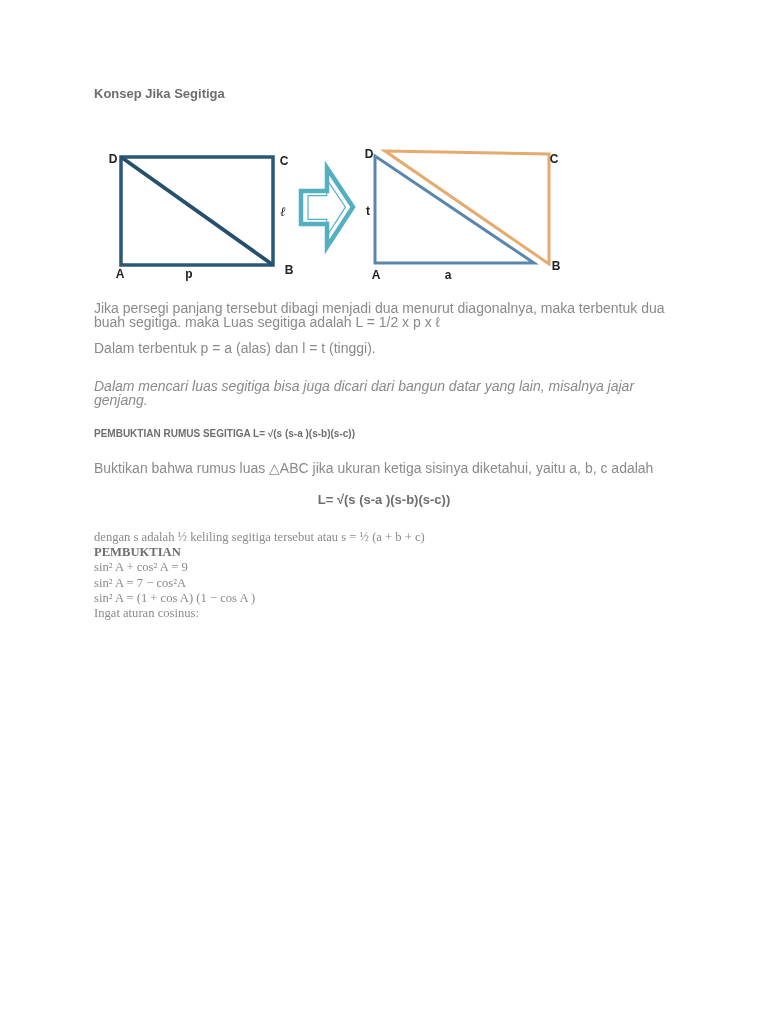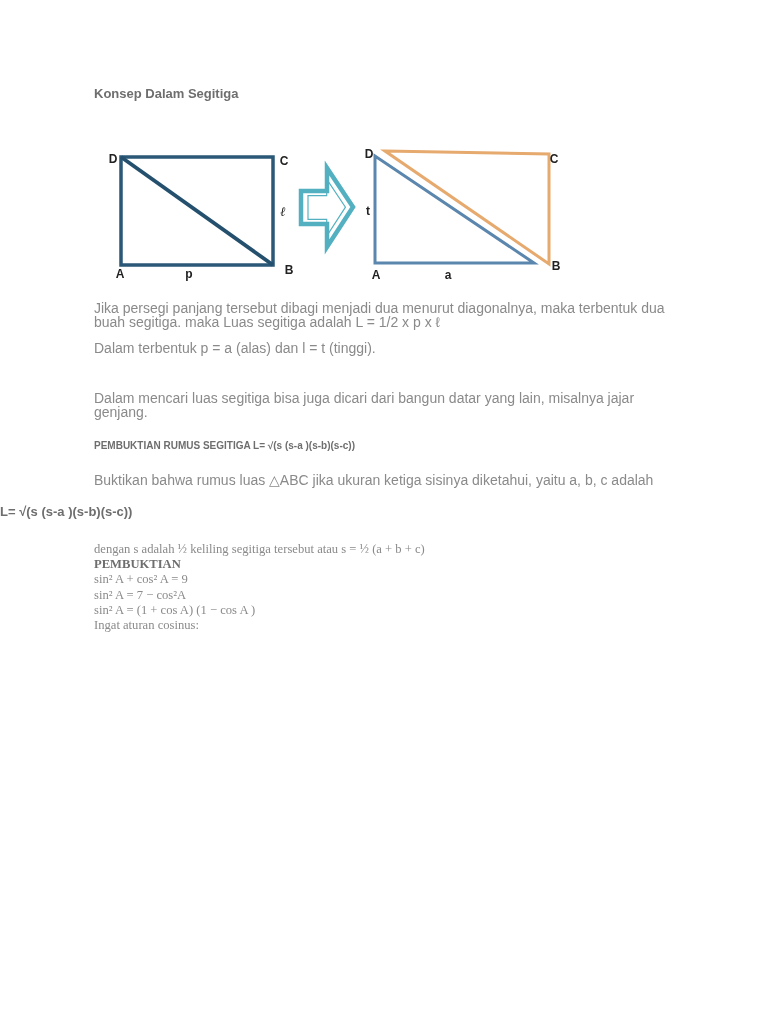--- a/index.html
+++ b/index.html
@@ -37,46 +37,46 @@
     font-family:"DejaVu Serif",serif;
     font-size:13px; font-weight:bold; font-style:italic; fill:var(--label_text);
   }
   .body-text{
     margin-left:94px;
     max-width:584px;
     font-size:14px; line-height:14px; color:var(--body_text);
   }
   .p1{margin-top:8px;}
   .p2{margin-top:12px;}
-  .p3{margin-top:36px;}
+  .p3{margin-top:24px;font-style:italic;}
   .h2{
     margin-top:18px; margin-left:94px;
     font-size:10px; font-weight:bold; color:var(--heading_text);
     line-height:17px;
   }
   .p4{margin-top:19px;}
   .formula-center{
     margin-top:16px;
-    width:768px; text-align:left;
+    width:768px; text-align:center;
     font-size:13px; font-weight:bold; color:var(--heading_text);
     line-height:17px;
   }
   .proof-block{
     margin-top:22px; margin-left:94px;
     max-width:584px;
     font-size:12.6px; line-height:15.2px; color:var(--body_text);font-family:Liberation Serif, serif;
   }
   .proof-block .bold-line{font-weight:bold; color:var(--heading_text);}
 </style>
 </head>
 <body>
 
 <div class="page">
 
-  <div class="doc-title">Konsep Dalam Segitiga</div>
+  <div class="doc-title">Konsep Jika Segitiga</div>
 
   <div class="figure-wrap">
     <svg width="500" height="158" viewBox="0 0 500 158">
 
       <g>
         <rect x="33" y="22" width="152" height="108" fill="none" stroke="var(--navy)" stroke-width="3.5"></rect>
         <line x1="33" y1="22" x2="185" y2="130" stroke="var(--diag)" stroke-width="3.8"></line>
         <text class="vlabel" x="25" y="28" text-anchor="middle">D</text>
         <text class="vlabel" x="196" y="30" text-anchor="middle">C</text>
         <text class="vlabel" x="32" y="143" text-anchor="middle">A</text>

